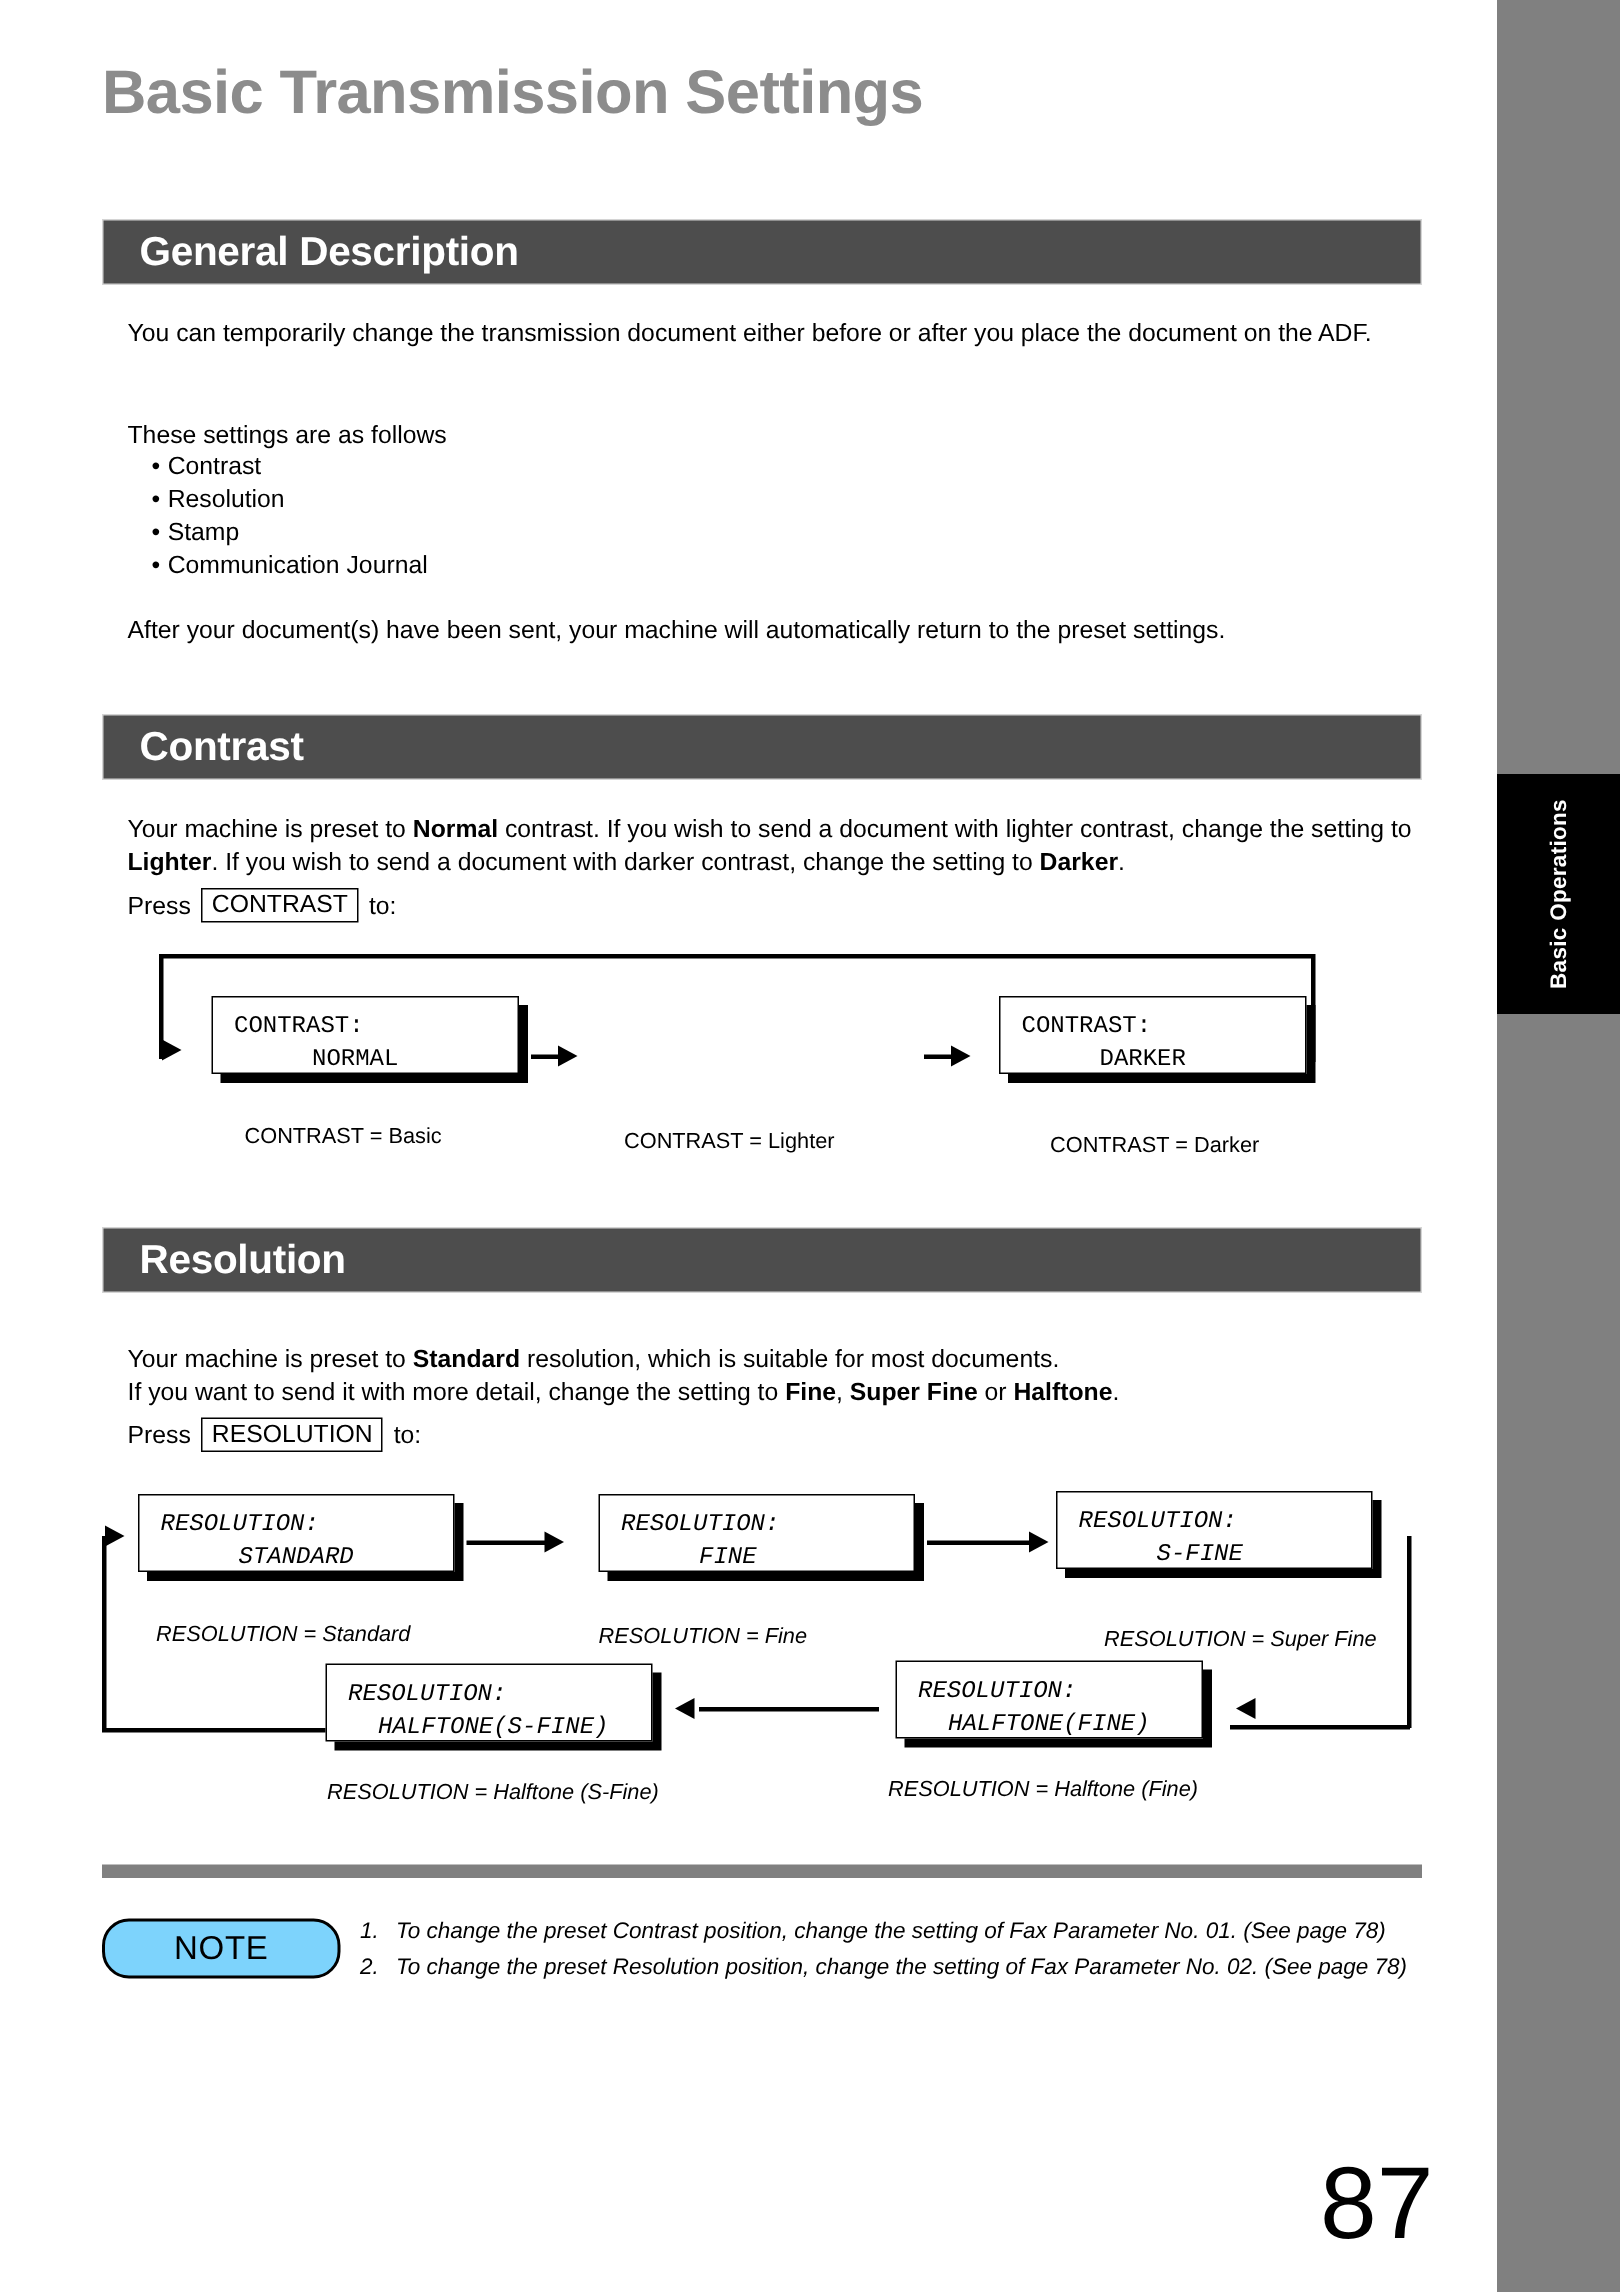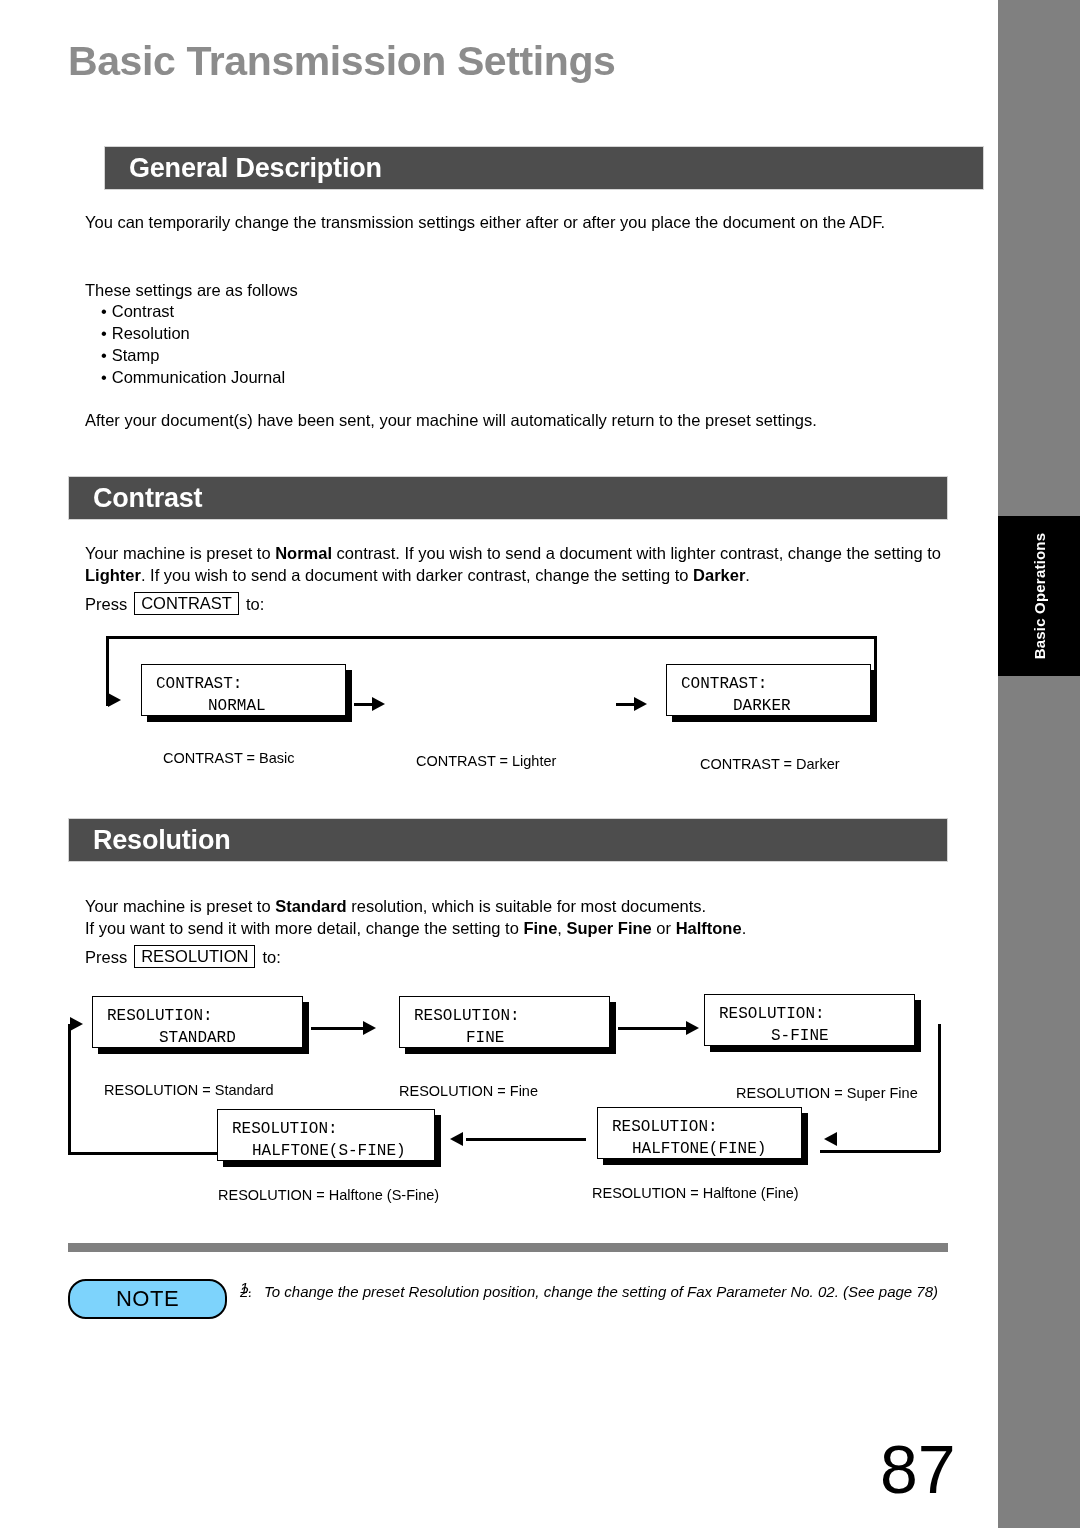--- a/index.html
+++ b/index.html
@@ -77,21 +77,21 @@
     position: absolute;
     left: 24px;
     top: 50%;
     transform: translateY(-50%);
     color: #ffffff;
     font-size: 27px;
     font-weight: bold;
     letter-spacing: -0.2px;
     white-space: nowrap;
   }
-  #bar-general { top: 146px; margin-left: 36px; }
+  #bar-general { top: 146px; }
   #bar-contrast { top: 476px; }
   #bar-resolution { top: 818px; }
 
   
   .body-text {
     position: absolute;
     font-size: 16.5px;
     line-height: 22px;
     color: #000;
   }
@@ -137,21 +137,21 @@
     background: #fff;
   }
 
   
   .diagram {
     position: absolute;
     left: 0;
     width: 1000px;
   }
   #diagram-contrast { top: 632px; height: 150px; }
-  #diagram-resolution { top: 982px; height: 230px; }
+  #diagram-resolution { top: 982px; height: 230px; font-style: italic; }
 
   
   .lcd {
     position: absolute;
     box-sizing: border-box;
     border: 1.6px solid #000;
     background: #ffffff;
     box-shadow: 6px 6px 0 0 #000;
     font-family: "Liberation Mono", "DejaVu Sans Mono", monospace;
     font-size: 16px;
@@ -259,21 +259,21 @@
 <div class="edge-tab">
   <div class="edge-tab-label">Basic Operations</div>
 </div>
 
 <div class="page-title">Basic Transmission Settings</div>
 
 <div class="section-bar" id="bar-general">
   <span class="section-title">General Description</span>
 </div>
 
-<div class="body-text" id="gd-p1">You can temporarily change the transmission settings either after or after you place the document on the ADF.</div>
+<div class="body-text" id="gd-p1">You can temporarily change the transmission document either before or after you place the document on the ADF.</div>
 <div class="body-text" id="gd-p2">These settings are as follows</div>
 <ul id="gd-list">
   <li>Contrast</li>
   <li>Resolution</li>
   <li>Stamp</li>
   <li>Communication Journal</li>
 </ul>
 <div class="body-text" id="gd-p3">After your document(s) have been sent, your machine will automatically return to the preset settings.</div>
 
 <div class="section-bar" id="bar-contrast">
@@ -378,20 +378,21 @@
   <div class="caption" style="left:592px; top:203px;">RESOLUTION = Halftone (Fine)</div>
 
   <div class="arrow-left" style="left:824px; top:150px;"></div>
 </div>
 
 <div class="note-rule"></div>
 <div class="note-badge">NOTE</div>
 <ul class="note-list">
   <li>
     <span class="num">1.</span>
+    <span>To change the preset Contrast position, change the setting of Fax Parameter No. 01. (See page 78)</span>
   </li>
   <li>
     <span class="num">2.</span>
     <span>To change the preset Resolution position, change the setting of Fax Parameter No. 02.  (See page 78)</span>
   </li>
 </ul>
 
 <div class="page-number">87</div>
 
 </body></html>

